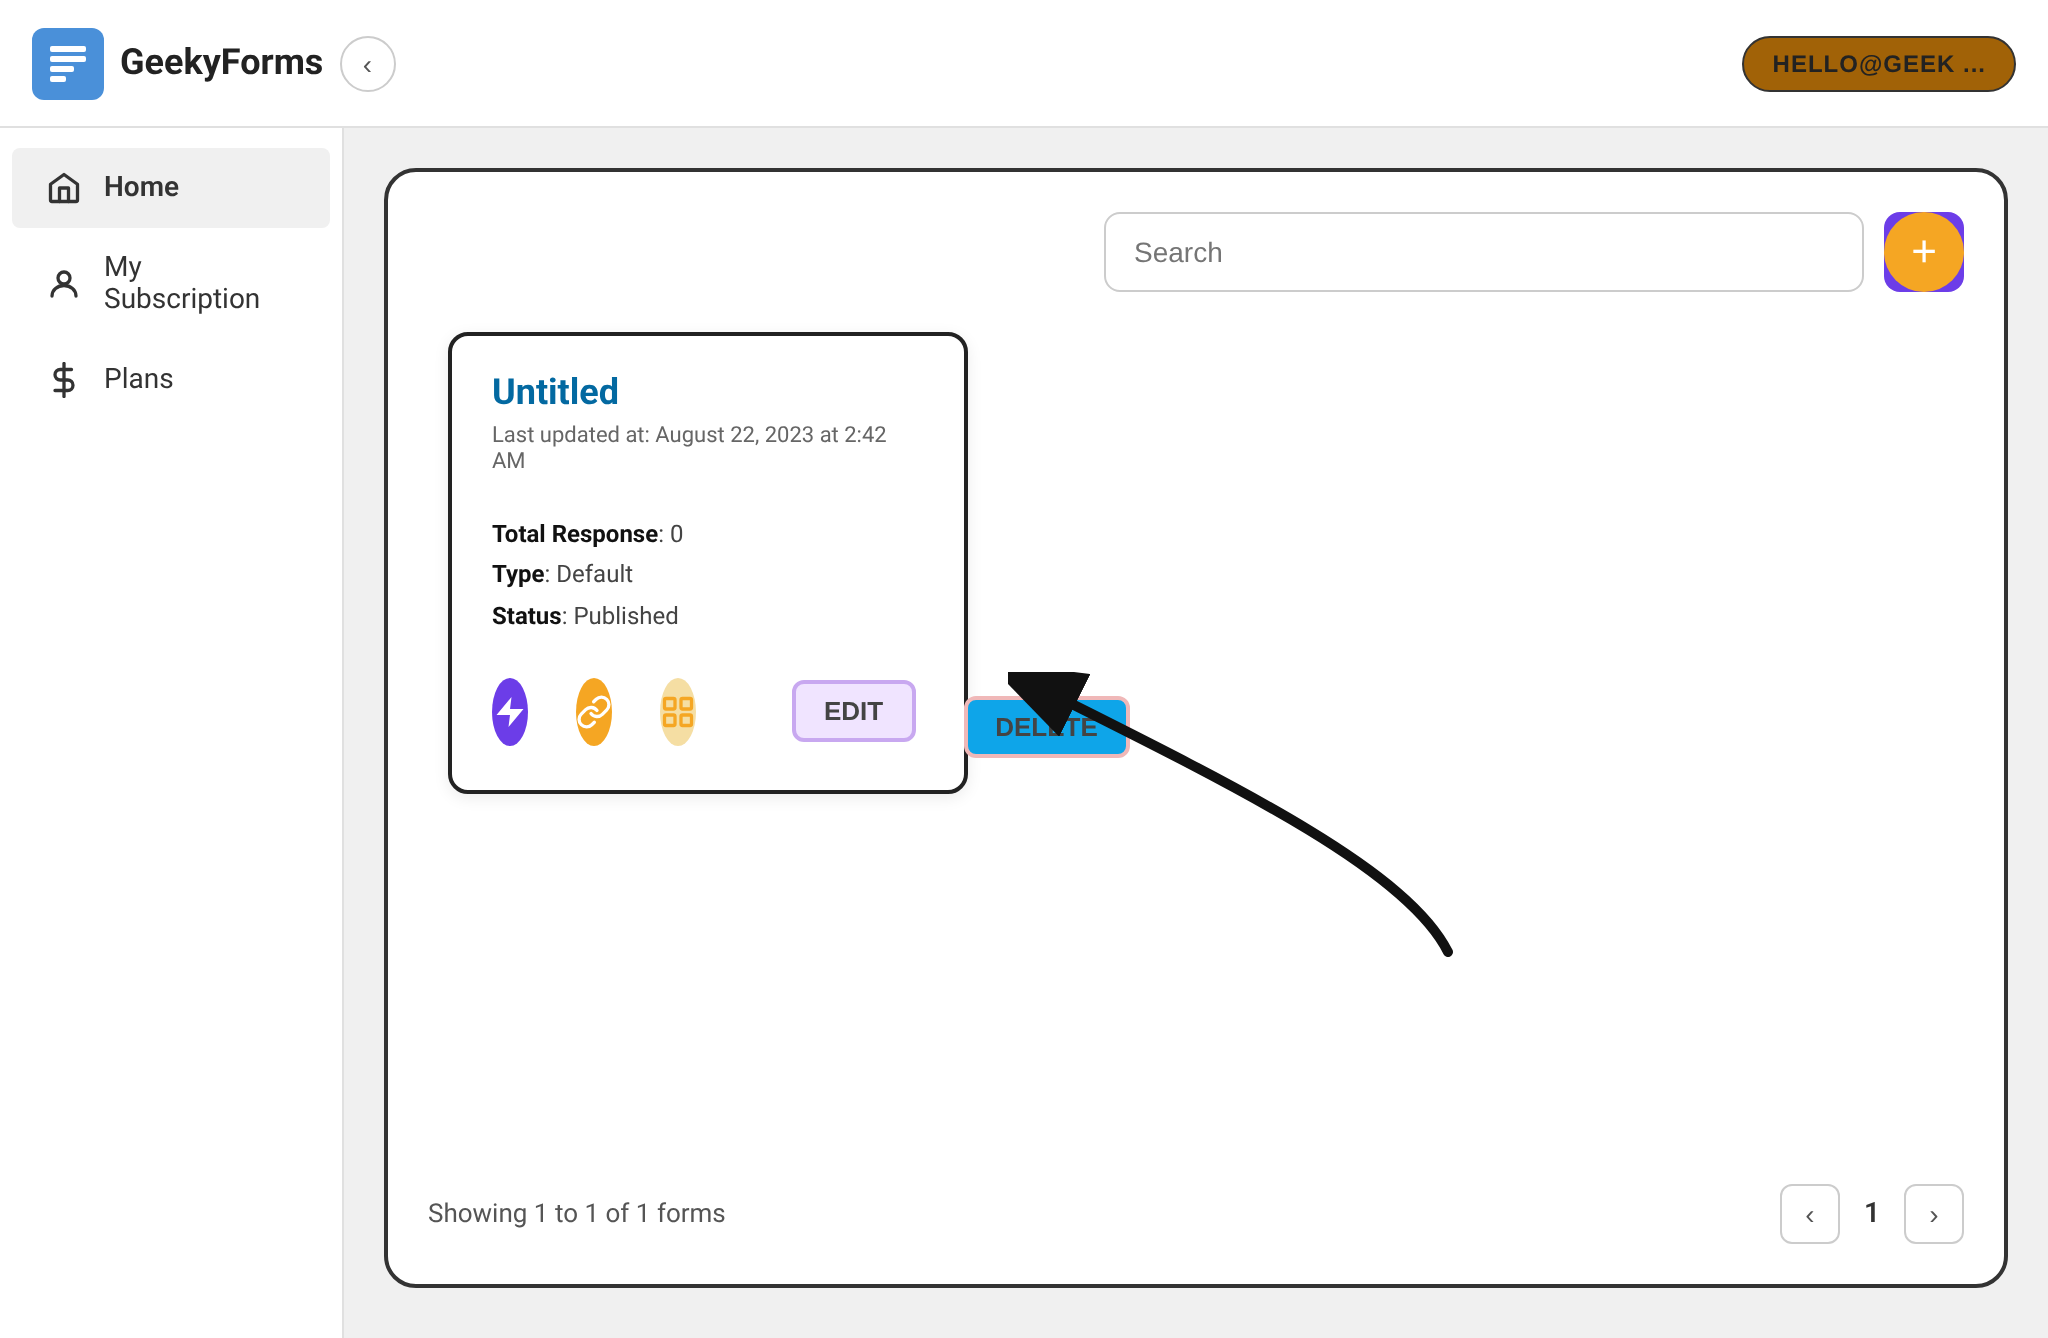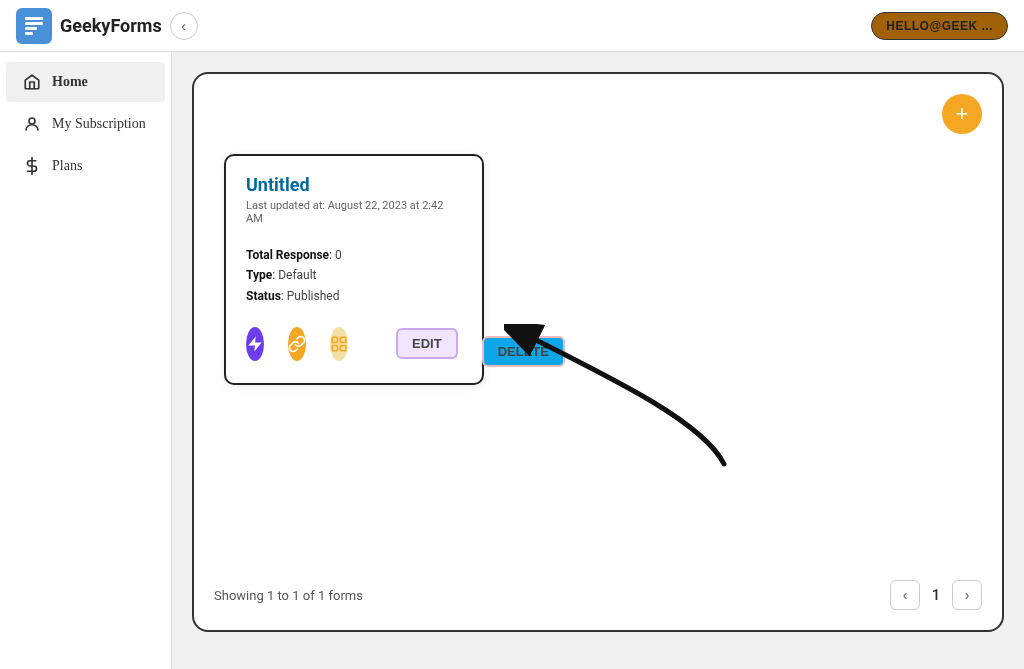--- a/index.html
+++ b/index.html
@@ -8,21 +8,21 @@
       background: #f0f0f0;
       width: 1024px;
       height: 669px;
       overflow: hidden;
       display: flex;
       flex-direction: column;
     }
 
     
     .header {
-      height: 52px;
+      height: 64px;
       background: #fff;
       border-bottom: 1px solid #e0e0e0;
       display: flex;
       align-items: center;
       justify-content: space-between;
       padding: 0 16px;
       flex-shrink: 0;
       z-index: 10;
     }
     .header-left {
@@ -92,21 +92,20 @@
     .sidebar-item {
       display: flex;
       align-items: center;
       gap: 10px;
       padding: 10px 16px;
       cursor: pointer;
       font-size: 14px;
       color: #333;
       border-radius: 4px;
       margin: 2px 6px;
-      font-family: Liberation Serif, serif;
     }
     .sidebar-item.active {
       background: #f0f0f0;
       font-weight: 600;
     }
     .sidebar-icon {
       width: 20px;
       height: 20px;
       display: flex;
       align-items: center;
@@ -348,20 +347,26 @@
           <path d="M17 5H9.5a3.5 3.5 0 100 7h5a3.5 3.5 0 110 7H6"></path>
         </svg>
       </span>
       <span>Plans</span>
     </div>
   </nav>
 
   <main class="content">
     <div class="content-card">
 
+      <div class="card-topbar">
+        <input class="search-input" type="text" placeholder="Search" style="">
+        <button class="filter-btn">
+          <span>▼</span>
+        </button>
+      </div>
 
       <button class="add-btn">
         <span>+</span>
       </button>
 
       <div class="form-card">
         <div class="form-card-title">Untitled</div>
         <div class="form-card-updated">Last updated at: August 22, 2023 at 2:42 AM</div>
         <div class="form-card-meta">
           <div><strong>Total Response</strong>: <span>0</span></div>

